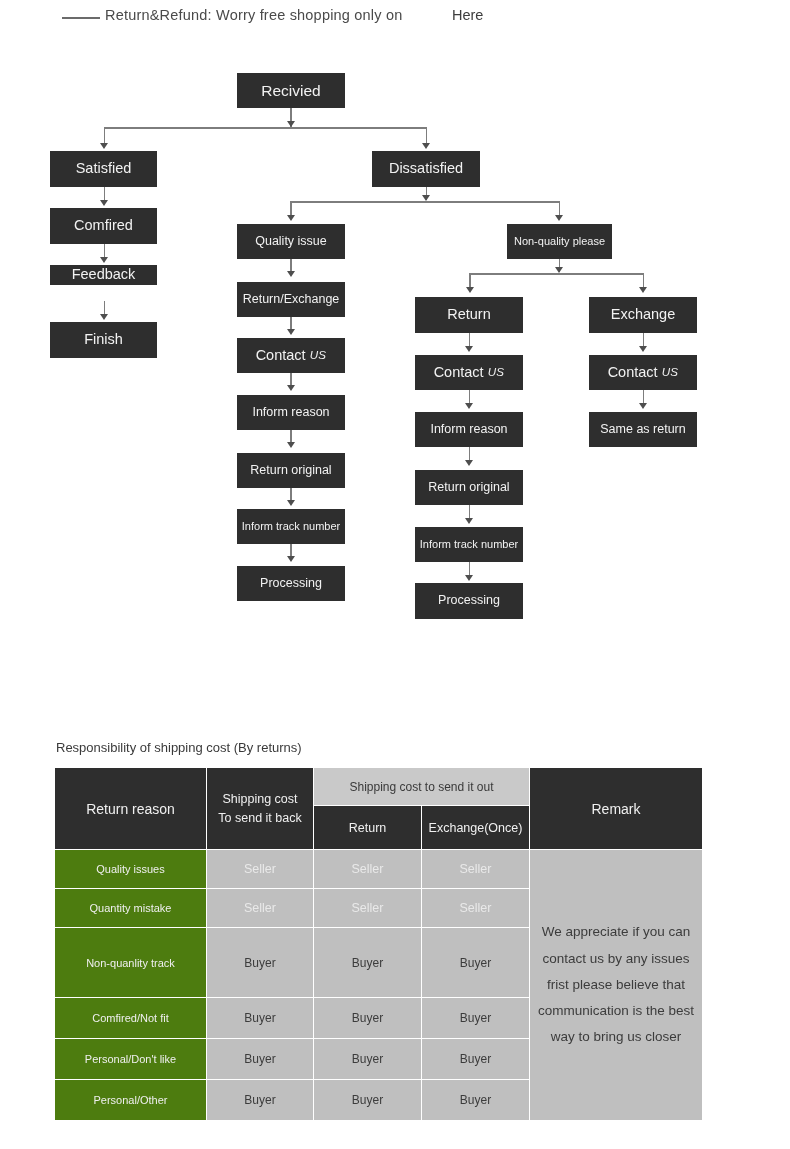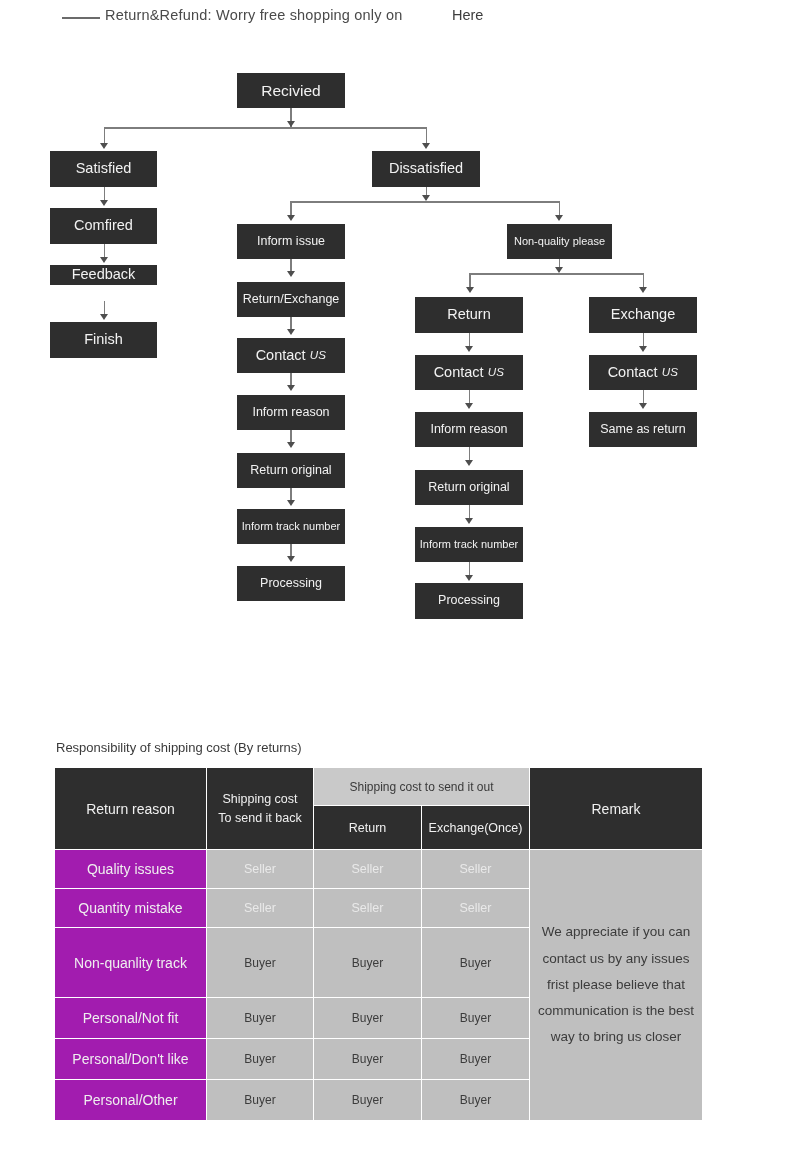--- a/index.html
+++ b/index.html
@@ -122,23 +122,23 @@
     color: #f0f0f0;
     font-size: 12.5px;
   }
   .th-dark.big { font-size: 14px; }
   .th-light {
     background: #c9c9c9;
     color: #3a3a3a;
     font-size: 12px;
   }
   .rowhead {
-    background: #a21caf;
+    background: #4d7c0f;
     color: #efefef;
-    font-size: 14px;
+    font-size: 11px;
   }
   .cell {
     background: #bfbfbf;
     color: #3c3c3c;
     font-size: 12px;
   }
   .cell.seller {
     color: #e9e9e9;
     font-weight: bold;
     font-size: 12.5px;
@@ -191,21 +191,21 @@
 
   <div class="node lg" style="left:50px;top:322px;width:107px;height:36px;">Finish</div>
   <div class="vline" style="left:425.5px;top:187px;height:13px;"></div>
   <div class="arrow" style="left:422px;top:195px;"></div>
   <div class="hline" style="left:291px;top:201px;width:269px;"></div>
   <div class="vline" style="left:290px;top:201px;height:16px;"></div>
   <div class="arrow" style="left:286.5px;top:215px;"></div>
   <div class="vline" style="left:558.5px;top:201px;height:16px;"></div>
   <div class="arrow" style="left:555px;top:215px;"></div>
 
-  <div class="node md" style="left:237px;top:224px;width:108px;height:35px;">Inform issue</div>
+  <div class="node md" style="left:237px;top:224px;width:108px;height:35px;">Quality issue</div>
   <div class="vline" style="left:290px;top:259px;height:14px;"></div>
   <div class="arrow" style="left:286.5px;top:271px;"></div>
 
   <div class="node md" style="left:237px;top:282px;width:108px;height:35px;">Return/Exchange</div>
   <div class="vline" style="left:290px;top:317px;height:14px;"></div>
   <div class="arrow" style="left:286.5px;top:329px;"></div>
 
   <div class="node lg" style="left:237px;top:338px;width:108px;height:35px;">
     <span>Contact</span>
     <span class="us">US</span>
@@ -314,21 +314,21 @@
       <td class="cell seller">Seller</td>
       <td class="cell seller">Seller</td>
     </tr>
     <tr>
       <td class="rowhead" style="height:70px;">Non-quanlity track</td>
       <td class="cell">Buyer</td>
       <td class="cell">Buyer</td>
       <td class="cell">Buyer</td>
     </tr>
     <tr>
-      <td class="rowhead" style="height:41px;">Personal/Not fit</td>
+      <td class="rowhead" style="height:41px;">Comfired/Not fit</td>
       <td class="cell">Buyer</td>
       <td class="cell">Buyer</td>
       <td class="cell">Buyer</td>
     </tr>
     <tr>
       <td class="rowhead" style="height:41px;">Personal/Don't like</td>
       <td class="cell">Buyer</td>
       <td class="cell">Buyer</td>
       <td class="cell">Buyer</td>
     </tr>

